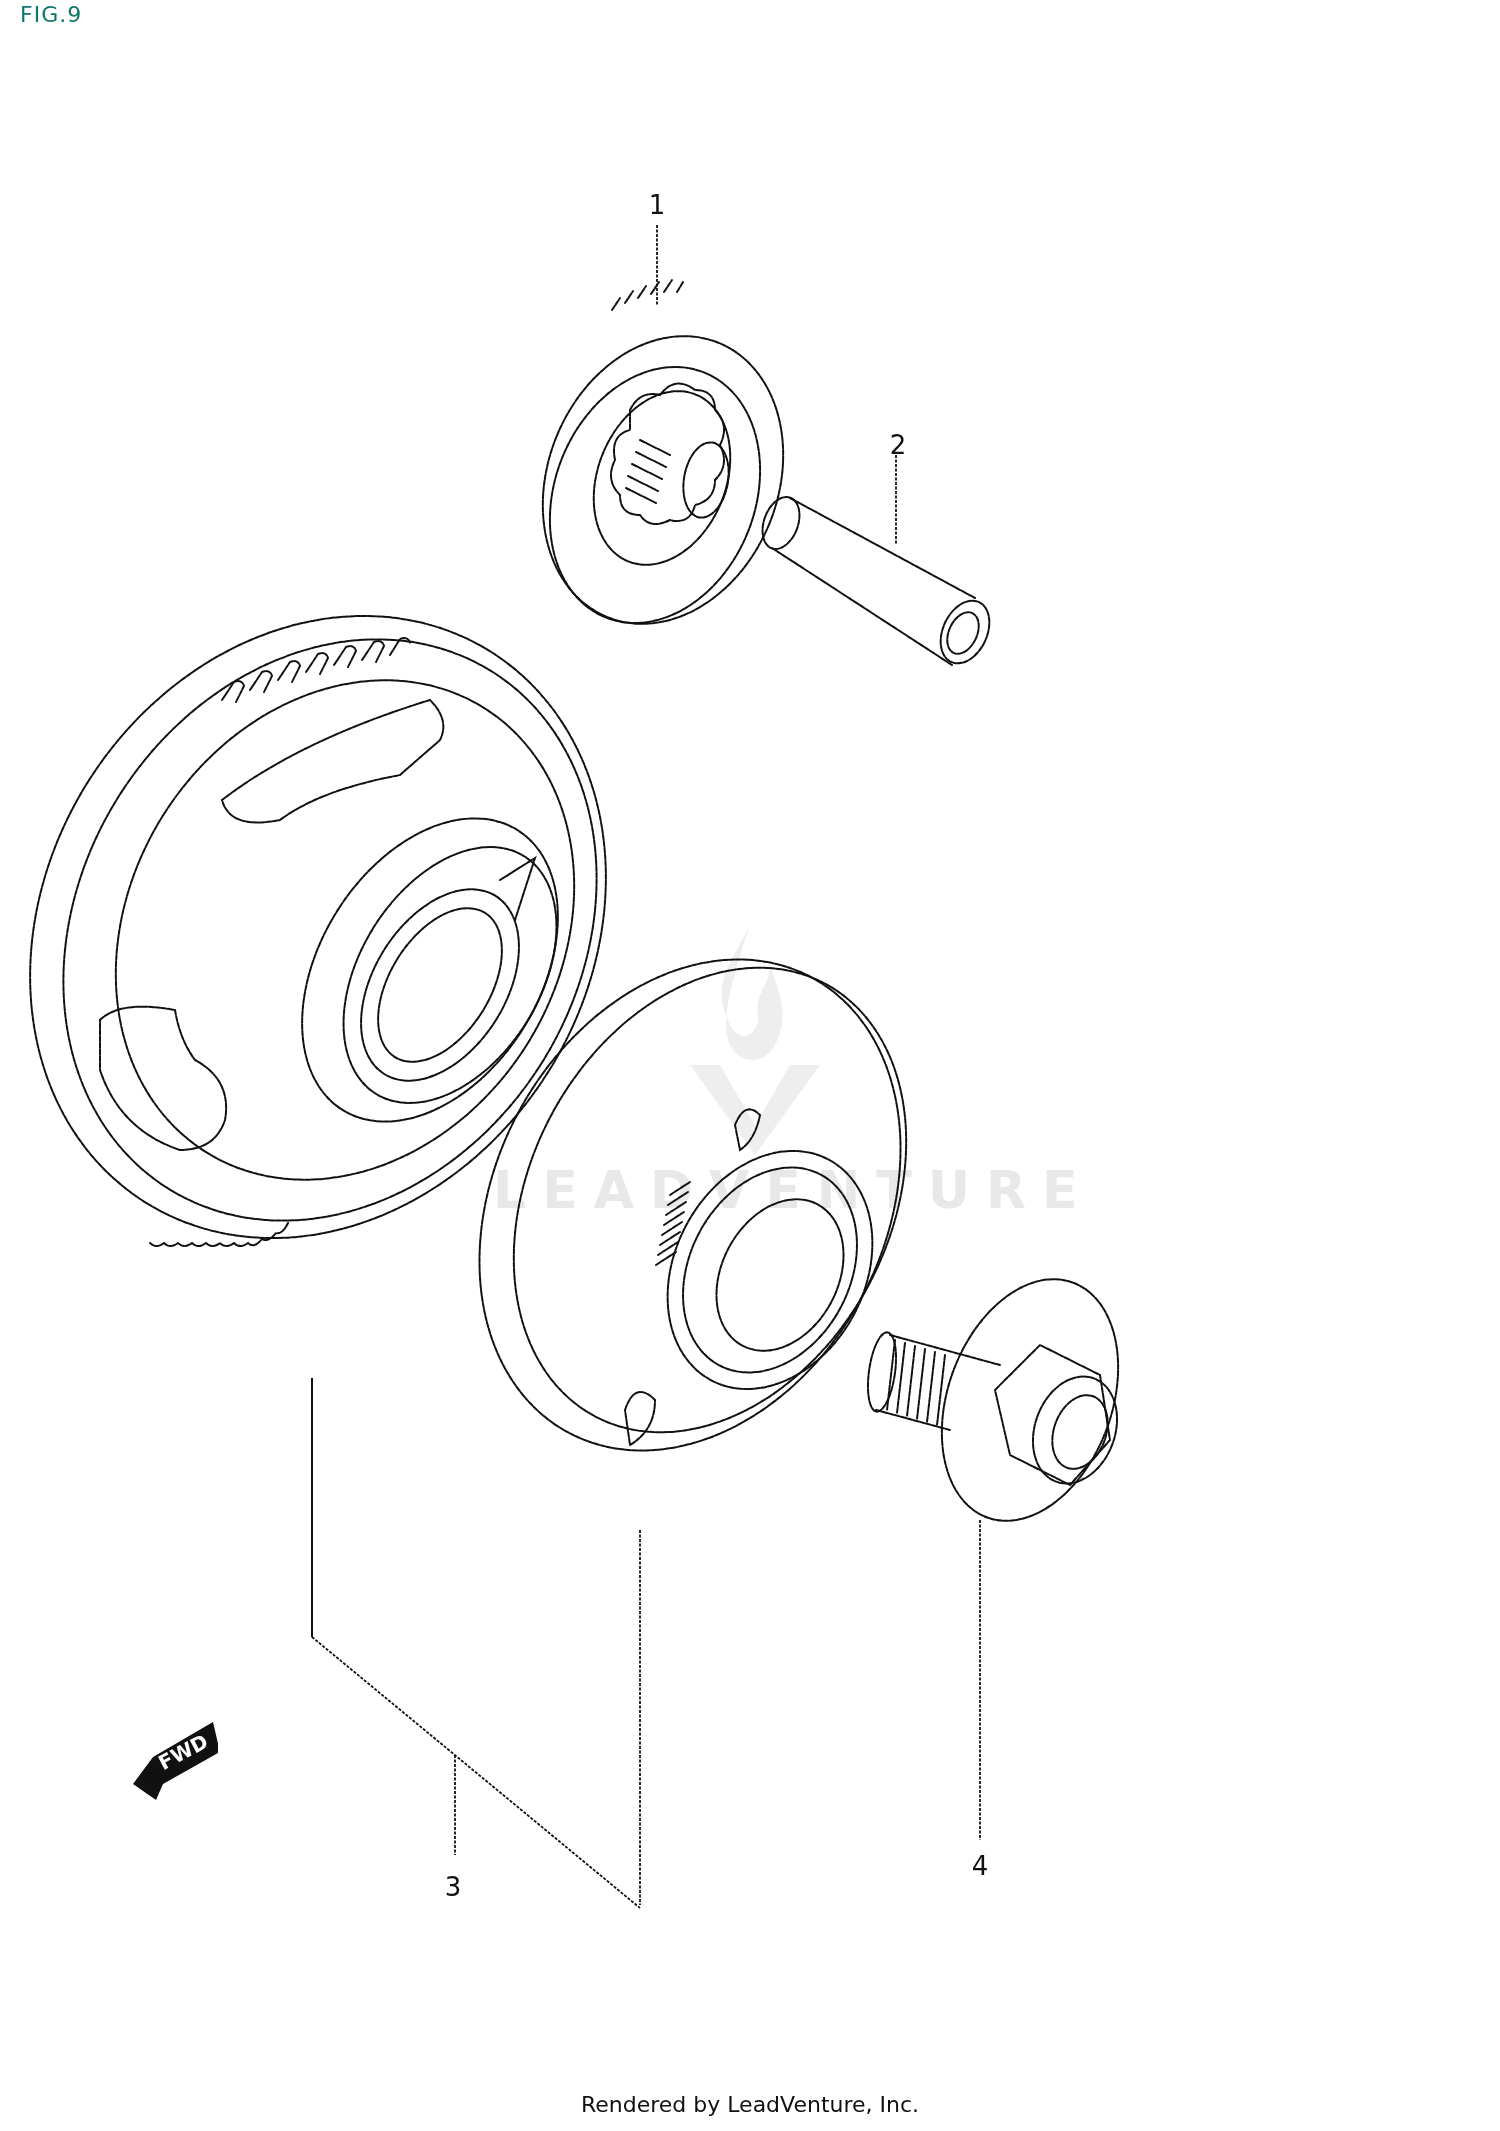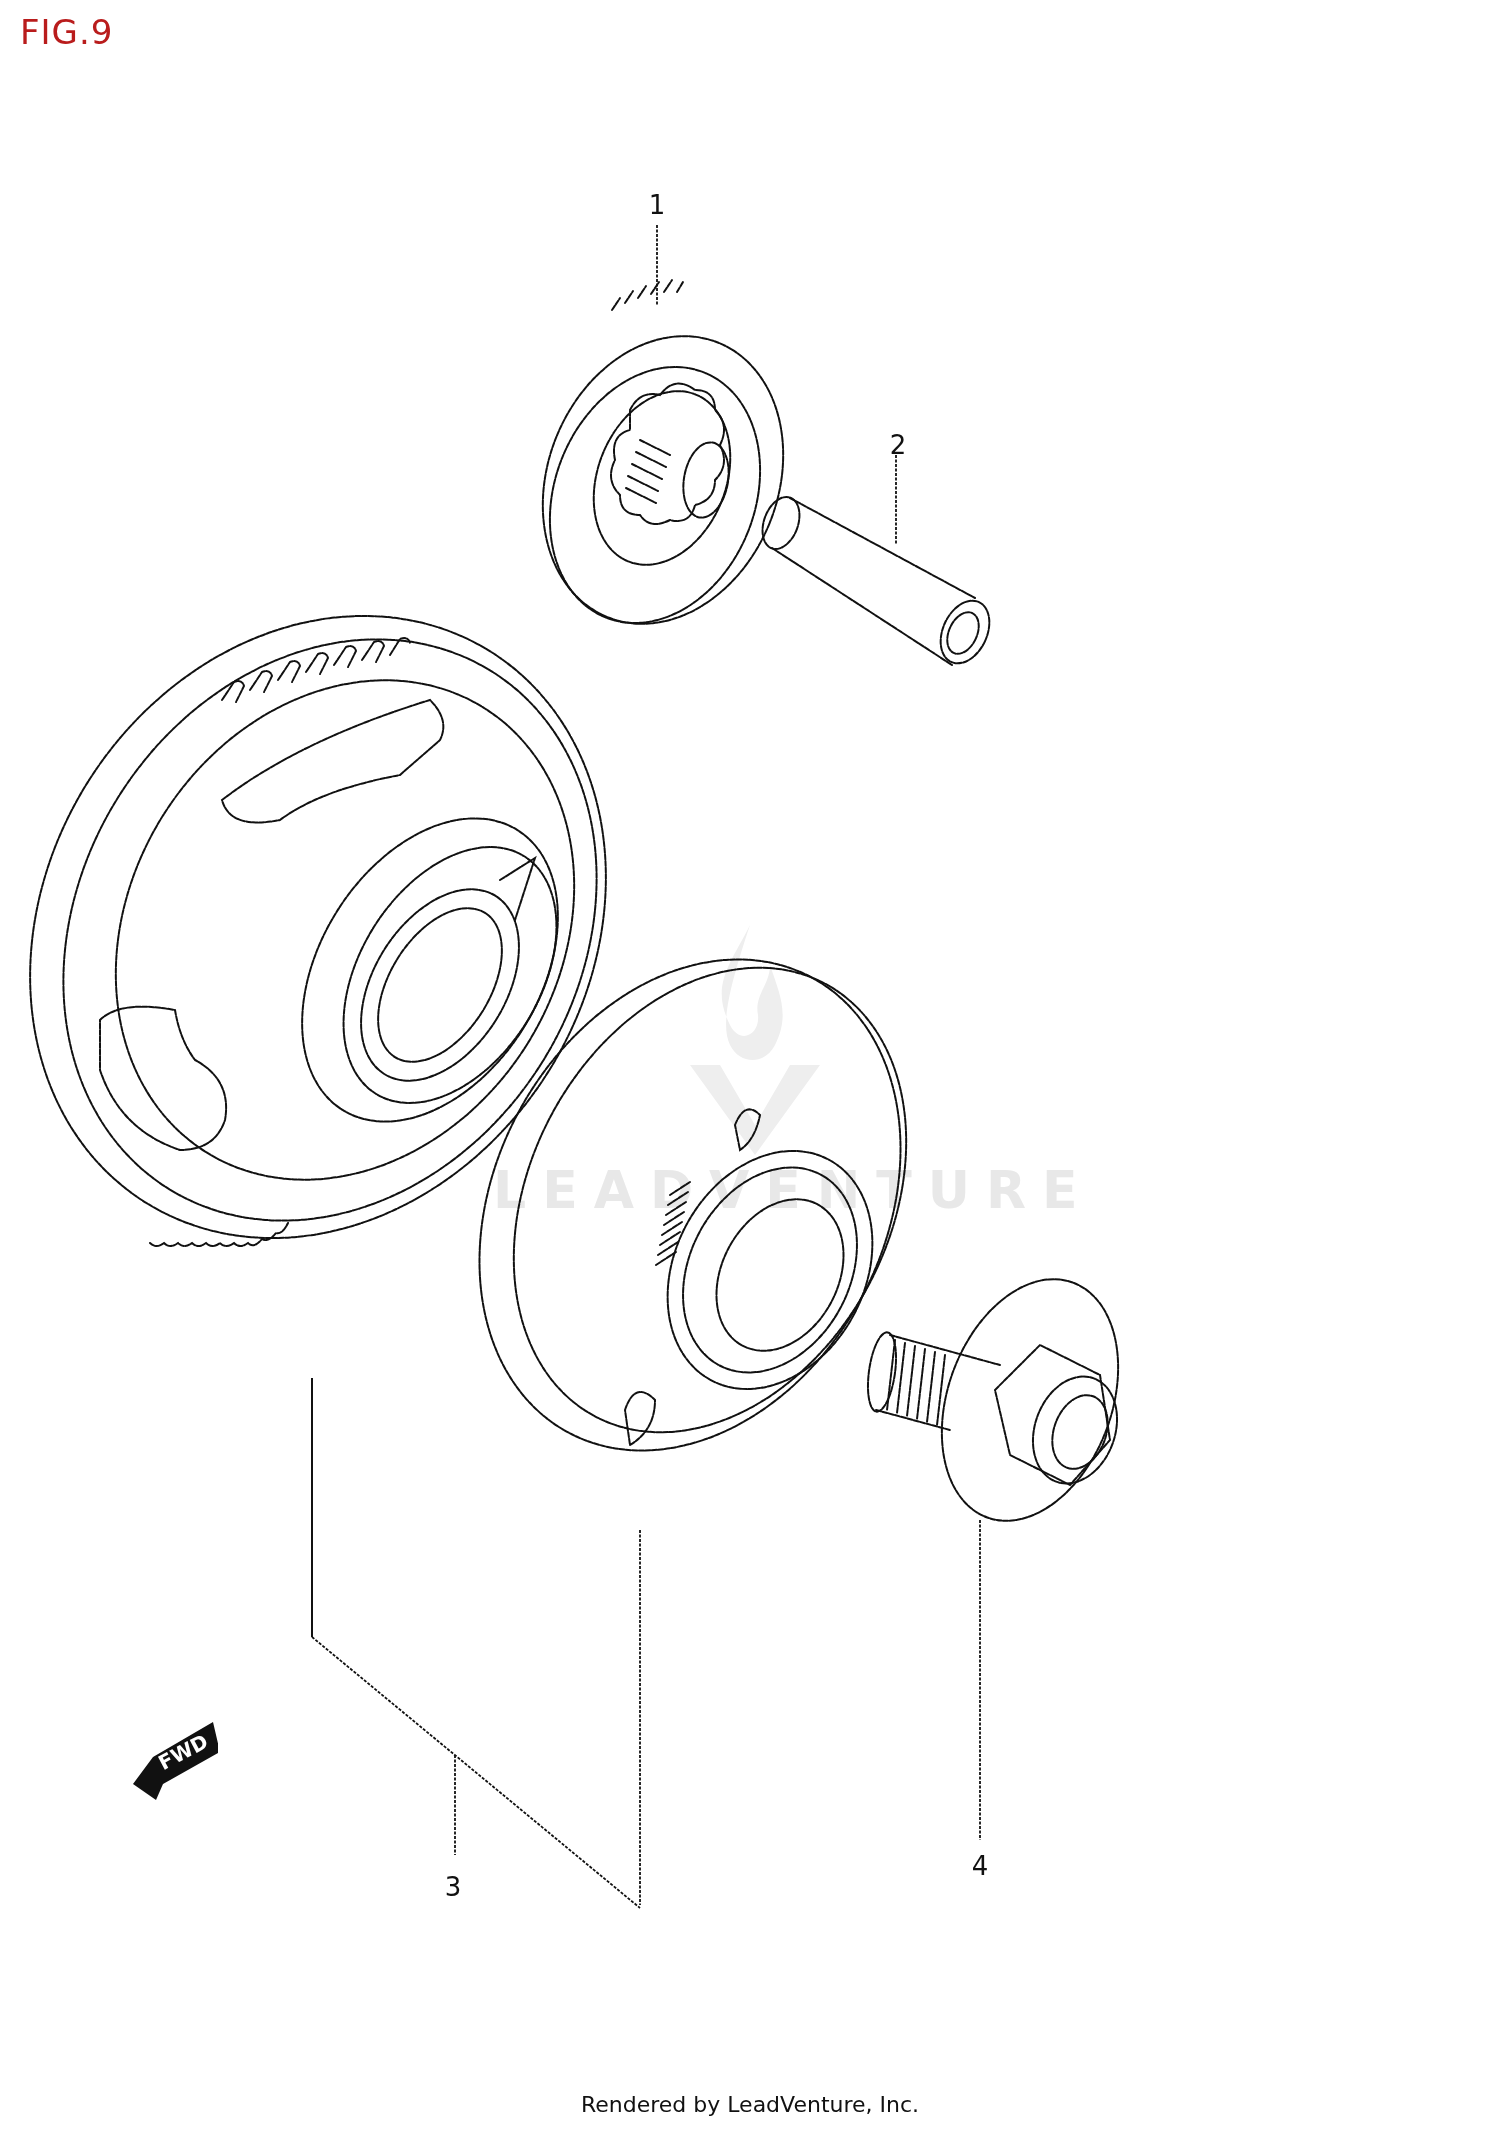--- a/index.html
+++ b/index.html
@@ -1,17 +1,17 @@
 <!DOCTYPE html>
 <html><head>
 <meta charset="utf-8">
 <style>
   html, body { margin:0; padding:0; background:#ffffff; }
   body { width:1500px; height:2131px; position:relative; overflow:hidden; font-family:"DejaVu Sans", sans-serif; }
-  .fig-title { position:absolute; left:20px; top:12px; font-family:"DejaVu Sans", sans-serif; font-size:34px; color:#b91c1c; letter-spacing:1px; }
+  .fig-title { position:absolute; left:20px; top:2px; font-family:"DejaVu Sans", sans-serif; font-size:22px; color:#0f766e; letter-spacing:1px; }
   .diagram { position:absolute; left:0; top:0; width:1500px; height:2131px; }
   .diagram svg { width:1500px; height:2131px; display:block; }
   .ln { fill:none; stroke:#111; stroke-width:2; stroke-dasharray:5 1.5; stroke-linecap:round; }
   .ln-solid { fill:none; stroke:#111; stroke-width:2; }
   .lead { fill:none; stroke:#111; stroke-width:1.8; stroke-dasharray:3 1.5; }
   .callout { position:absolute; font-family:"DejaVu Sans", sans-serif; font-size:26px; color:#111; transform:translate(-50%,-50%); }
   .watermark { position:absolute; left:493px; top:1160px; width:520px; font-family:"DejaVu Sans", sans-serif; font-weight:bold; font-size:52px; letter-spacing:16px; color:#e8e8e8; white-space:nowrap; }
   .wm-logo { position:absolute; left:690px; top:925px; width:130px; height:230px; }
   .fwd { position:absolute; left:128px; top:1722px; width:90px; height:80px; }
   .fwd-label { position:absolute; left:157px; top:1740px; font-family:"DejaVu Sans", sans-serif; font-weight:bold; font-size:20px; color:#fff; transform:rotate(-28deg); }

